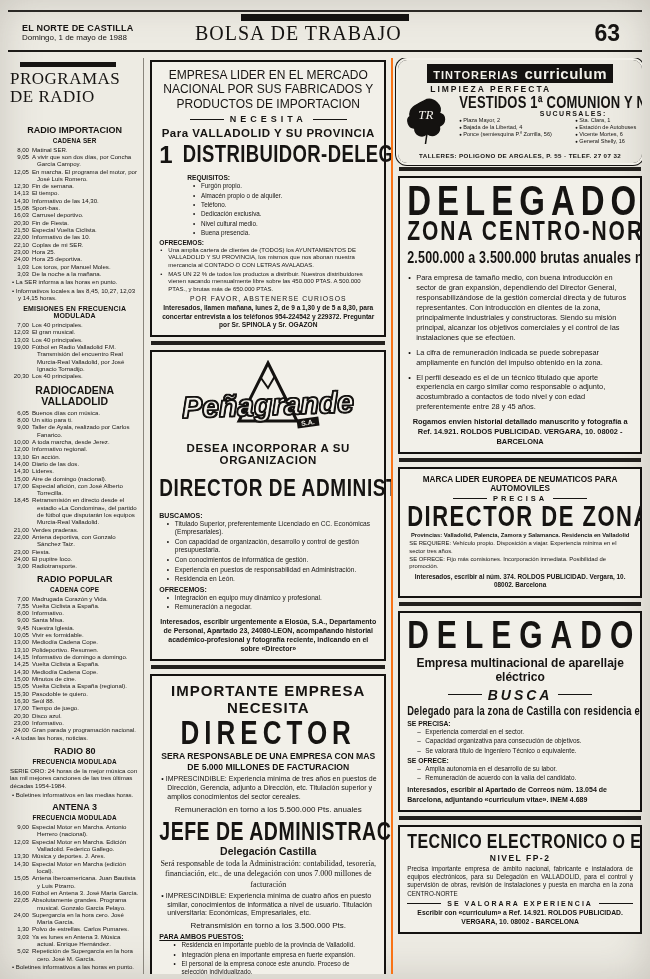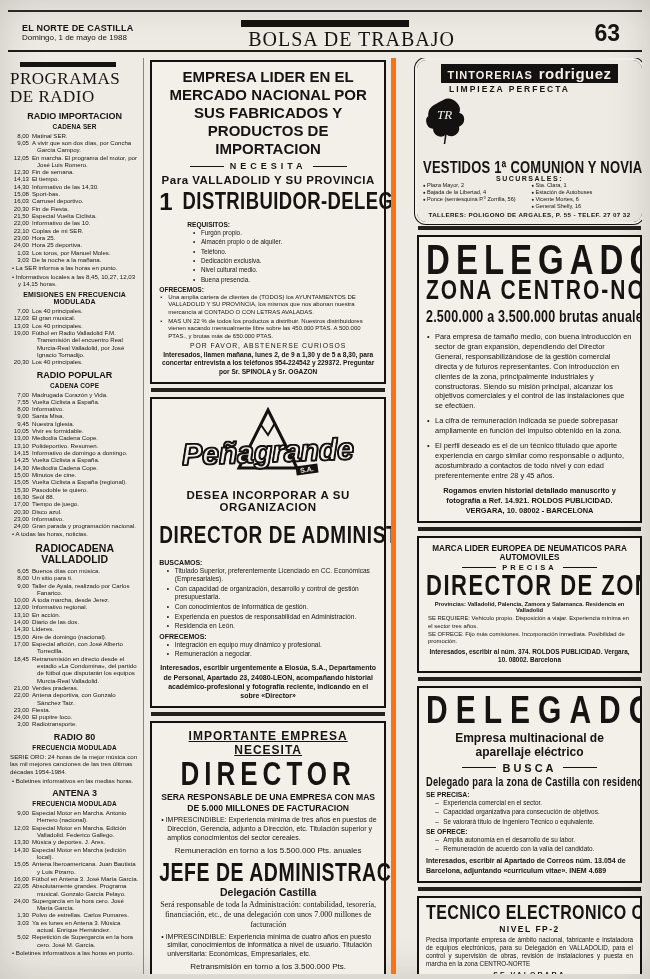--- a/index.html
+++ b/index.html
@@ -7,34 +7,34 @@
   body { font-family:"Liberation Sans", sans-serif; color:#161412; }
   .page { position:relative; width:650px; height:979px; background:#edebe3; overflow:hidden;
           padding:6px 8px 4px 8px; box-shadow:inset 0 0 40px rgba(90,85,75,.25); }
   .top-rule { border-top:2px solid #2a2825; margin:4px 0 0; }
 
   
   .hdr { position:relative; height:40px; border-bottom:2px solid #1d1b18; margin-bottom:6px; }
   .hdr-left { position:absolute; left:14px; top:12px; line-height:1.1; }
   .paper-name { font-size:9px; font-weight:bold; letter-spacing:.2px; }
   .paper-date { font-size:8px; }
-  .hdr-center { position:absolute; left:50%; transform:translateX(-50%); top:8px; text-align:right; width:260px;}
+  .hdr-center { position:absolute; left:50%; transform:translateX(-50%); top:2px; text-align:left; width:260px;}
   .hdr-bar { height:7px; background:#131210; width:168px; margin:0 auto 1px; }
   .section-title { font-family:"Liberation Serif", serif; font-size:20px; letter-spacing:1px; }
   .page-num { position:absolute; right:22px; top:8px; font-size:23px; font-weight:bold; }
 
   
   .cols { display:flex; height:916px; }
   .col-left { width:138px; padding:2px 4px 0 2px; border-right:1px solid #8a867d; overflow:hidden; }
   .col-mid { width:250px; padding:2px 5px 0 6px; overflow:hidden; }
-  .col-right { width:254px; padding:2px 0 0 21px; border-left:5px solid #f97316; overflow:hidden; }
+  .col-right { width:254px; padding:2px 0 0 5px; border-left:2px solid #f97316; overflow:hidden; }
 
   
   .lc-bar { height:5px; background:#161412; width:96px; margin:2px 0 3px 10px; }
-  .radio-title { font-family:"Liberation Serif", serif; font-size:17px; line-height:1.05; letter-spacing:.5px; margin-bottom:6px; }
+  .radio-title { font-family:"Liberation Serif", serif; font-size:17px; line-height:1.05; letter-spacing:.5px; margin-bottom:20px; }
   .r-sec { margin-bottom:4px; }
   .r-head { text-align:center; font-weight:bold; font-size:9px; line-height:1.1; margin:5px 0 1px; }
   .r-sub { text-align:center; font-weight:bold; font-size:6.4px; letter-spacing:.2px; margin-bottom:2px; }
   .r-item { font-size:6.1px; line-height:1.2; padding-left:27px; text-indent:-27px; }
   .r-time { display:inline-block; width:19px; text-align:right; margin-right:3px; text-indent:0; }
   .r-note { font-size:6.1px; line-height:1.2; padding-left:8px; text-indent:-6px; margin-top:1px; }
   .r-note::before { content:"• "; }
   .r-para { font-size:6.2px; line-height:1.25; margin:1px 0; }
 
   
@@ -44,21 +44,21 @@
   .cnd { display:inline-block; transform:scaleY(1.3); transform-origin:50% 55%; white-space:nowrap; }
   .dashline { display:flex; align-items:center; justify-content:center; gap:6px; font-weight:bold; }
   .dashline::before, .dashline::after { content:""; width:34px; border-top:1.5px solid #161412; }
   .blt { list-style:none; }
   .blt li { position:relative; padding-left:9px; margin-bottom:1.5px; line-height:1.25; }
   .blt li::before { content:"•"; position:absolute; left:1px; }
   .blt.dash li::before { content:"–"; }
   .contact { font-weight:bold; }
 
   
-  .ad1-head { font-weight:bold; font-size:15px; line-height:1.2; }
+  .ad1-head { font-weight:normal; font-size:12px; line-height:1.2; }
   .ad1-nec { font-size:9px; letter-spacing:4px; margin:3px 0; }
   .ad1-para { font-size:11.5px; font-weight:bold; letter-spacing:.5px; margin-bottom:2px; }
   .ad1-titlerow { display:flex; align-items:center; gap:10px; justify-content:flex-start; margin:2px 0 5px; }
   .ad1-num { font-size:24px; font-weight:bold; }
   .ad1-title { font-size:18.5px; font-weight:bold; letter-spacing:.4px; }
   .lbl { font-weight:bold; font-size:6.6px; margin:2px 0 1px; }
   .ad1-req { font-size:6.3px; width:70%; margin:0 auto; }
   .ad1-ofr { font-size:6px; }
   .ad1-abst { font-size:6.8px; letter-spacing:1px; text-align:center; margin:2px 0; }
   .ad1-contact { font-size:6.6px; line-height:1.25; text-align:center; }
@@ -70,40 +70,40 @@
              font-size:30px; font-weight:bold; font-style:italic; color:#f2f0e9;
              -webkit-text-stroke:1.6px #141210; text-shadow:1px 1px 0 #141210,-1px 1px 0 #141210,1px -1px 0 #141210,-1px -1px 0 #141210; }
   .pg-sa { position:absolute; left:63%; top:58px; background:#141210; color:#f2f0e9; font-size:7px; font-weight:bold;
            padding:1px 4px; transform:rotate(-8deg); }
   .pg-desea { font-size:11.5px; font-weight:bold; letter-spacing:.6px; margin:4px 0 8px; }
   .pg-title { font-size:19px; font-weight:bold; letter-spacing:.6px; margin:4px 0 10px; }
   .pg-list { font-size:6.6px; width:94%; margin:0 auto; }
   .pg-contact { font-size:7px; line-height:1.3; text-align:center; margin-top:5px; }
 
   
-  .ad3-head { font-size:12px; font-weight:bold; letter-spacing:1px;text-decoration:underline; }
+  .ad3-head { font-size:15px; font-weight:bold; letter-spacing:1px; }
   .ad3-t1 { font-size:26px; font-weight:bold; letter-spacing:5px; margin:2px 0; }
   .ad3-sub { font-size:8.6px; font-weight:bold; line-height:1.25; margin-bottom:3px; }
   .ad3-imp { font-size:7px; line-height:1.25; text-align:left; padding-left:8px; text-indent:-6px; margin:2px 0; }
   .ad3-imp::before { content:"• "; }
   .ad3-rem { font-size:8px; font-weight:normal; margin:3px 0; }
   .ad3-t2 { font-size:19.5px; font-weight:bold; letter-spacing:.5px; margin:3px 0 2px; }
   .ad3-sub2 { font-size:10.5px; font-weight:bold; margin-bottom:2px; }
   .ad3-body { font-size:8px; line-height:1.3; font-family:"Liberation Serif", serif; margin-bottom:2px; }
   .ad3-ambos { font-size:6.3px; width:88%; margin:0 auto; }
   .ad3-lbl { font-weight:bold; font-size:7px; text-decoration:underline; margin:2px 0 1px; }
   .ad3-contact { font-size:6.8px; line-height:1.3; text-align:center; margin-top:3px; }
 
   
   .tint { border-radius:9px; box-shadow:0 0 0 2px #f2f0e9, 0 0 0 3px #141210; padding:4px 6px; }
   .tint-brandrow { background:#141210; color:#f2f0e9; display:flex; align-items:baseline; gap:6px; padding:1px 6px; width:fit-content; margin:0 auto; }
   .tint-b1 { font-size:11px; font-weight:bold; letter-spacing:1px; }
   .tint-b2 { font-size:15px; font-weight:bold; letter-spacing:.5px; }
   .tint-tag { font-weight:bold; font-size:8.5px; letter-spacing:2px; margin:1px 0 1px 26px; }
-  .tint-main { display:flex; gap:9px;flex-direction:column; }
+  .tint-main { display:flex; gap:9px; }
   .tint-leaf { position:relative; width:46px; flex:0 0 46px; }
   .tint-leaf-txt { position:absolute; left:14px; top:12px; color:#f2f0e9; font-family:"Liberation Serif", serif; font-style:italic; font-size:13px; }
   .tint-body { flex:1; }
   .tint-head { font-size:13px; font-weight:bold; letter-spacing:.2px; }
   .tint-suc-lbl { font-size:7px; font-weight:bold; letter-spacing:1.5px; text-align:center; }
   .tint-cols { display:flex; gap:4px; font-size:5.6px; line-height:1.25; }
   .tint-cols ul { flex:1; }
   .tint-cols li { list-style:none; padding-left:6px; text-indent:-6px; }
   .tint-cols li::before { content:"● "; font-size:4.5px; }
   .tint-tall { font-size:6.2px; font-weight:bold; text-align:center; letter-spacing:.4px; margin-top:1px; }
@@ -120,21 +120,21 @@
   .dz-head { font-size:8.2px; font-weight:bold; }
   .dz-precisa { font-size:7.5px; letter-spacing:3px; margin:1px 0; }
   .dz-title { font-size:22px; font-weight:bold; letter-spacing:1.5px; margin:0 0 2px; }
   .dz-prov { font-size:5.8px; font-weight:bold; text-align:center; margin-bottom:2px; }
   .dz-line { font-size:5.9px; line-height:1.3; padding-left:2px; }
   .dz-contact { font-size:6.4px; text-align:center; line-height:1.3; margin-top:2px; }
 
   
   .de-title { font-size:30px; font-weight:bold; letter-spacing:8px; }
   .de-sub { font-size:12px; font-weight:bold; margin:3px 0; }
-  .de-busca { font-size:11px; letter-spacing:3px; font-weight:bold; margin:2px 0; }
+  .de-busca { font-size:14px; letter-spacing:3px; font-weight:bold; margin:2px 0;font-style:italic; }
   .de-zone { font-size:9.3px; font-weight:bold; letter-spacing:.2px; margin:3px 0 4px; }
   .de-lbl { font-size:6.8px; font-weight:bold; margin:2px 0 1px; }
   .de-list { font-size:6.4px; width:92%; margin:0 auto 2px; }
   .de-contact { font-size:7px; line-height:1.35; margin-top:3px; }
 
   
   .tc-title { font-size:16px; font-weight:bold; letter-spacing:.4px; margin-bottom:2px; }
   .tc-sub { font-size:8.5px; font-weight:bold; letter-spacing:1.5px; margin-bottom:2px; }
   .tc-body { font-size:6.3px; line-height:1.3; text-align:justify; }
   .tc-val { font-size:7px; letter-spacing:2px; margin:2px 0; }
@@ -192,20 +192,42 @@
       </div>
 
       <div class="r-sec">
         <div class="r-sub" style="font-size:7px">EMISIONES EN FRECUENCIA MODULADA</div>
         <div>
             <div class="r-item"><span class="r-time">7,00</span><span>Los 40 principales.</span></div>
             <div class="r-item"><span class="r-time">12,03</span><span>El gran musical.</span></div>
             <div class="r-item"><span class="r-time">13,03</span><span>Los 40 principales.</span></div>
             <div class="r-item"><span class="r-time">19,00</span><span>Fútbol en Radio Valladolid F.M. Transmisión del encuentro Real Murcia-Real Valladolid, por José Ignacio Tornadijo.</span></div>
             <div class="r-item"><span class="r-time">20,30</span><span>Los 40 principales.</span></div>
+          </div>
+      </div>
+
+      <div class="r-sec">
+        <div class="r-head" style="font-size:10.5px">RADIOCADENA VALLADOLID</div>
+        <div>
+            <div class="r-item"><span class="r-time">6,05</span><span>Buenos días con música.</span></div>
+            <div class="r-item"><span class="r-time">8,00</span><span>Un sitio para ti.</span></div>
+            <div class="r-item"><span class="r-time">9,00</span><span>Taller de Ayala, realizado por Carlos Fanarico.</span></div>
+            <div class="r-item"><span class="r-time">10,00</span><span>A toda marcha, desde Jerez.</span></div>
+            <div class="r-item"><span class="r-time">12,00</span><span>Informativo regional.</span></div>
+            <div class="r-item"><span class="r-time">13,10</span><span>En acción.</span></div>
+            <div class="r-item"><span class="r-time">14,00</span><span>Diario de las dos.</span></div>
+            <div class="r-item"><span class="r-time">14,30</span><span>Líderes.</span></div>
+            <div class="r-item"><span class="r-time">15,00</span><span>Aire de domingo (nacional).</span></div>
+            <div class="r-item"><span class="r-time">17,00</span><span>Especial afición, con José Alberto Torrecilla.</span></div>
+            <div class="r-item"><span class="r-time">18,45</span><span>Retransmisión en directo desde el estadio «La Condomina», del partido de fútbol que disputarán los equipos Murcia-Real Valladolid.</span></div>
+            <div class="r-item"><span class="r-time">21,00</span><span>Verdes praderas.</span></div>
+            <div class="r-item"><span class="r-time">22,00</span><span>Antena deportiva, con Gonzalo Sánchez Taiz.</span></div>
+            <div class="r-item"><span class="r-time">23,00</span><span>Fiesta.</span></div>
+            <div class="r-item"><span class="r-time">24,00</span><span>El pupitre loco.</span></div>
+            <div class="r-item"><span class="r-time">3,00</span><span>Radiotransporte.</span></div>
           </div>
       </div>
 
       <div class="r-sec">
         <div class="r-head">RADIO POPULAR</div>
         <div class="r-sub">CADENA COPE</div>
         <div>
             <div class="r-item"><span class="r-time">7,00</span><span>Madrugada Corazón y Vida.</span></div>
             <div class="r-item"><span class="r-time">7,55</span><span>Vuelta Ciclista a España.</span></div>
             <div class="r-item"><span class="r-time">8,00</span><span>Informativo.</span></div>
@@ -225,42 +247,20 @@
             <div class="r-item"><span class="r-time">20,30</span><span>Disco azul.</span></div>
             <div class="r-item"><span class="r-time">23,00</span><span>Informativo.</span></div>
             <div class="r-item"><span class="r-time">24,00</span><span>Gran parada y programación nacional.</span></div>
           </div>
         <div>
             <div class="r-note">A todas las horas, noticias.</div>
           </div>
       </div>
 
       <div class="r-sec">
-        <div class="r-head" style="font-size:10.5px">RADIOCADENA VALLADOLID</div>
-        <div>
-            <div class="r-item"><span class="r-time">6,05</span><span>Buenos días con música.</span></div>
-            <div class="r-item"><span class="r-time">8,00</span><span>Un sitio para ti.</span></div>
-            <div class="r-item"><span class="r-time">9,00</span><span>Taller de Ayala, realizado por Carlos Fanarico.</span></div>
-            <div class="r-item"><span class="r-time">10,00</span><span>A toda marcha, desde Jerez.</span></div>
-            <div class="r-item"><span class="r-time">12,00</span><span>Informativo regional.</span></div>
-            <div class="r-item"><span class="r-time">13,10</span><span>En acción.</span></div>
-            <div class="r-item"><span class="r-time">14,00</span><span>Diario de las dos.</span></div>
-            <div class="r-item"><span class="r-time">14,30</span><span>Líderes.</span></div>
-            <div class="r-item"><span class="r-time">15,00</span><span>Aire de domingo (nacional).</span></div>
-            <div class="r-item"><span class="r-time">17,00</span><span>Especial afición, con José Alberto Torrecilla.</span></div>
-            <div class="r-item"><span class="r-time">18,45</span><span>Retransmisión en directo desde el estadio «La Condomina», del partido de fútbol que disputarán los equipos Murcia-Real Valladolid.</span></div>
-            <div class="r-item"><span class="r-time">21,00</span><span>Verdes praderas.</span></div>
-            <div class="r-item"><span class="r-time">22,00</span><span>Antena deportiva, con Gonzalo Sánchez Taiz.</span></div>
-            <div class="r-item"><span class="r-time">23,00</span><span>Fiesta.</span></div>
-            <div class="r-item"><span class="r-time">24,00</span><span>El pupitre loco.</span></div>
-            <div class="r-item"><span class="r-time">3,00</span><span>Radiotransporte.</span></div>
-          </div>
-      </div>
-
-      <div class="r-sec">
         <div class="r-head">RADIO 80</div>
         <div class="r-sub">FRECUENCIA MODULADA</div>
         <div class="r-para">SERIE ORO: 24 horas de la mejor música con las mil mejores canciones de las tres últimas décadas 1954-1984.</div>
         <div>
             <div class="r-note">Boletines informativos en las medias horas.</div>
           </div>
       </div>
 
       <div class="r-sec">
         <div class="r-head">ANTENA 3</div>
@@ -362,21 +362,21 @@
           </ul>
         <div class="ad3-contact contact">Interesados, enviar historial personal detallado y teléfono de contacto a la atención del Sr. Pérez, Apartado de Correos 46.144, 28080 - MADRID, indicando en el sobre Ref.: I.A.C.</div>
       </div>
     </div>
 
     <div class="col-right">
 
       <div class="tint">
         <div class="tint-brandrow">
           <span class="tint-b1">TINTORERIAS</span>
-          <span class="tint-b2">rodriguez</span>
+          <span class="tint-b2">curriculum</span>
         </div>
         <div class="tint-tag">LIMPIEZA PERFECTA</div>
         <div class="tint-main">
           <div class="tint-leaf">
             <svg width="46" height="52" viewBox="0 0 60 64">
               <path d="M30 4 C18 10 6 14 8 26 C2 30 6 42 14 41 C14 50 24 55 30 48 C38 55 48 48 46 39 C55 35 55 24 46 22 C51 11 38 2 30 4 Z M30 48 L28 62" fill="#141210" stroke="#141210" stroke-width="2"></path>
             </svg>
             <span class="tint-leaf-txt">TR</span>
           </div>
           <div class="tint-body">

